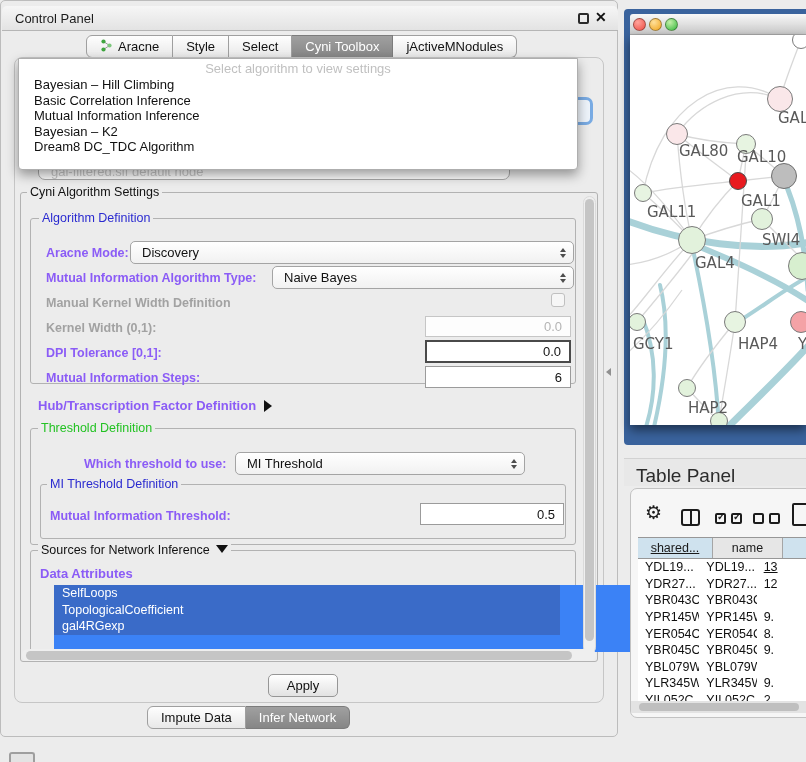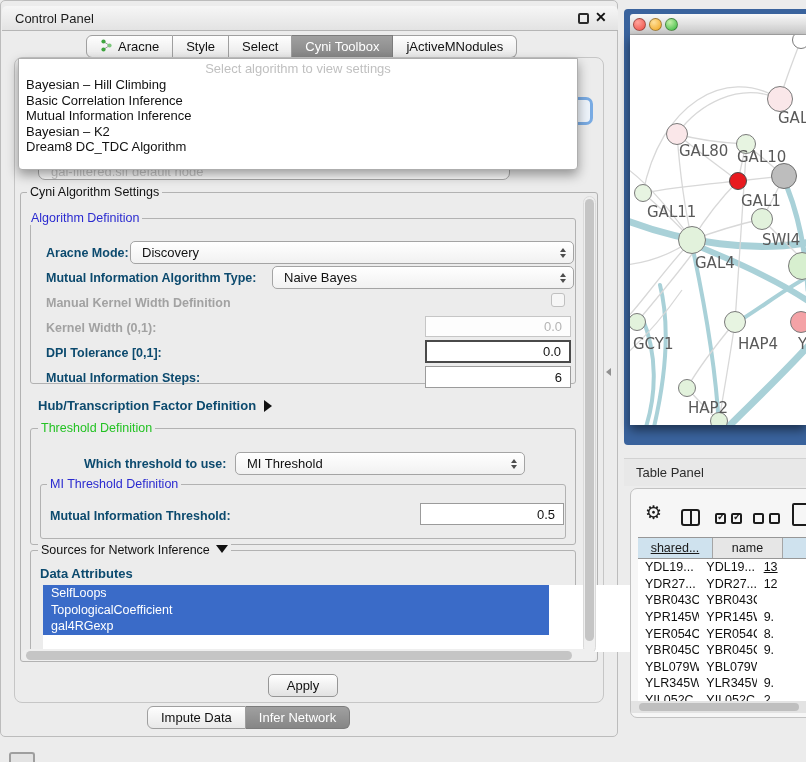--- a/index.html
+++ b/index.html
@@ -26,34 +26,34 @@
   .tab.sel{background:linear-gradient(#a0a0a0,#868686);color:#fff;border-color:#7c7c7c}
 
   .cp-body{position:absolute;left:14px;top:57px;width:590px;height:646px;
            border:1px solid #c6c6c6;border-radius:8px;background:#ececec}
 
   
   .popup{position:absolute;left:18px;top:58px;width:560px;height:112px;background:#fff;
          border:1px solid #aeaeae;border-radius:0 0 4px 4px;box-shadow:0 5px 12px rgba(0,0,0,.38);
          z-index:30;padding-top:2px;overflow:hidden}
   .popup .ph{color:#c0c0c0;text-align:center;font-size:13px;height:16px;line-height:16px}
-  .popup .it{font-size:13px;height:15.6px;line-height:15.6px;padding-left:7px;white-space:nowrap;cursor:pointer}
+  .popup .it{font-size:13px;height:15.6px;line-height:15.6px;padding-left:15px;white-space:nowrap;cursor:pointer}
   .popup .it.bold{font-weight:bold}
 
   .hidden-combo{position:absolute;left:38px;top:150px;width:472px;height:30px;background:#fdfdfd;
                 border:1px solid #a8a8a8;border-radius:7px;z-index:5;overflow:hidden}
   .hidden-combo .v{position:absolute;left:12px;top:13px;color:#c9c9c9;font-size:13px}
   .focus-btn{position:absolute;left:571px;top:97px;width:22px;height:28px;background:#eef4fb;
              border:3px solid #79abe3;border-radius:7px;z-index:5;cursor:pointer}
 
   
   .grp{position:absolute;border:1px solid #b2b2b2;border-radius:3px}
   .gtitle{position:absolute;font-size:12.5px;background:#ececec;padding:0 3px;white-space:nowrap;z-index:2}
   .t-blue{color:#2a2ad0}.t-green{color:#23c223}
-  .lbl{position:absolute;font-weight:bold;font-size:12.5px;color:#0c4a6e;white-space:nowrap}
+  .lbl{position:absolute;font-weight:bold;font-size:12.5px;color:#8b5cf6;white-space:nowrap}
   .lbl.dis{color:#a2a2a2}
 
   .combo{position:absolute;background:linear-gradient(#ffffff,#f1f1f1);border:1px solid #a4a4a4;
          border-radius:5px;font-size:13px;color:#111;display:flex;align-items:center;
          padding:0 26px 0 11px;cursor:pointer}
   .spin{position:absolute;right:7px;top:50%;transform:translateY(-50%);display:flex;flex-direction:column;gap:2px}
   .spin i{display:block;width:0;height:0;border-left:3.5px solid transparent;border-right:3.5px solid transparent}
   .spin .up{border-bottom:4px solid #4d4d4d}
   .spin .dn{border-top:4px solid #4d4d4d}
 
@@ -61,21 +61,21 @@
          display:flex;align-items:center;justify-content:flex-end;padding-right:8px}
   .field.dis{border-color:#c6c6c6;color:#b4b4b4;background:#fdfdfd}
   .field.strong{border:2px solid #4a4a4a}
   .cb{position:absolute;width:14px;height:14px;border:1px solid #c0c0c0;border-radius:3px;background:#f6f6f6;cursor:pointer}
 
   .arrow-right{display:inline-block;width:0;height:0;border-top:6px solid transparent;
                border-bottom:6px solid transparent;border-left:8px solid #111;margin-left:8px;vertical-align:-2px}
   .arrow-down{display:inline-block;width:0;height:0;border-left:6px solid transparent;
               border-right:6px solid transparent;border-top:8px solid #111;margin-left:6px;vertical-align:1px}
 
-  .attrlist{position:absolute;left:43px;top:585px;width:608px;height:67px;background:#ffffff;overflow:hidden}
+  .attrlist{position:absolute;left:54px;top:585px;width:608px;height:67px;background:#3b82f6;overflow:hidden}
   .attr{height:16.5px;line-height:16.5px;background:#3a6bc8;color:#fff;font-size:12.5px;
         padding-left:8px;width:506px;white-space:nowrap}
   .attrlist .vsb{position:absolute;right:3px;top:2px;width:9px;height:60px;background:#c9c9c9;border-radius:4px}
 
   .sb-v{position:absolute;left:583px;top:196px;width:13px;height:458px;background:#efefef;
         border:1px solid #dadada;border-radius:7px}
   .sb-v .th{position:absolute;left:1px;top:2px;width:9px;height:442px;background:#c5c5c5;border-radius:5px}
   .sb-h{position:absolute;left:22px;top:649px;width:574px;height:12px;background:#efefef;border-radius:6px;z-index:3}
   .sb-h .th{position:absolute;left:4px;top:1.5px;width:546px;height:9px;background:#c5c5c5;border-radius:5px}
 
@@ -96,21 +96,21 @@
   .tl.yel{background:radial-gradient(circle at 35% 30%,#ffe09a,#f2a51c)}
   .tl.grn{background:radial-gradient(circle at 35% 30%,#c4f0a9,#35b93e)}
   .net-canvas{position:absolute;left:630px;top:35px;width:176px;height:390px;background:#fff;
               overflow:hidden;box-shadow:0 5px 10px rgba(0,0,0,.5)}
   .node{position:absolute;border-radius:50%;border:1px solid #7a7a7a;cursor:pointer}
   .nlabel{position:absolute;font-size:15px;color:#595959;white-space:nowrap;font-family:"DejaVu Sans",sans-serif}
 
   
   .tp-title{position:absolute;left:624px;top:458px;width:182px;height:28px;background:#e8e8e8;
             border-top:1px solid #d2d2d2}
-  .tp-title .txt{position:absolute;left:12px;top:6px;font-size:13px;color:#2c2c2c}
+  .tp-title .txt{position:absolute;left:12px;top:6px;font-size:19px;color:#2c2c2c}
   .tp-panel{position:absolute;left:630px;top:488px;width:178px;height:230px;background:#f6f6f6;
             border:1px solid #c2c2c2;border-radius:7px 0 0 7px}
   .gear{position:absolute;left:645px;top:501px;font-size:19px;color:#1c1c1c;cursor:pointer;font-family:"DejaVu Sans",sans-serif}
   .colicon{position:absolute;left:681px;top:509px;width:19px;height:17px;border:2px solid #1c1c1c;border-radius:3px;cursor:pointer}
   .colicon::after{content:"";position:absolute;left:6.5px;top:0;width:2px;height:13px;background:#1c1c1c}
   .cbx{position:absolute;width:11px;height:11px;border:2px solid #1c1c1c;border-radius:2px;cursor:pointer}
   .cbx.on::after{content:"✓";position:absolute;left:0px;top:-4px;font-size:10px;font-weight:bold;color:#1c1c1c}
   .docicon{position:absolute;left:792px;top:503px;width:16px;height:23px;border:2px solid #1c1c1c;border-radius:2px;background:#f6f6f6;cursor:pointer}
   .thead{position:absolute;left:638px;top:537px;height:22px;display:flex;
          border-top:1px solid #979797;border-bottom:1px solid #979797}
@@ -173,21 +173,21 @@
       <div class="it">Basic Correlation Inference</div>
       <div class="it">Mutual Information Inference</div>
       <div class="it">Bayesian – K2</div>
       <div class="it">Dream8 DC_TDC Algorithm</div>
     </div>
 
   <div class="grp" style="left:20px;top:192px;width:578px;height:470px"></div>
   <span class="gtitle" style="left:27px;top:185px">Cyni Algorithm Settings</span>
 
   <div class="grp" style="left:30px;top:218px;width:546px;height:166px"></div>
-  <span class="gtitle t-blue" style="left:28px;top:211px">Algorithm Definition</span>
+  <span class="gtitle t-blue" style="left:39px;top:211px">Algorithm Definition</span>
 
   <span class="lbl" style="left:46px;top:246px">Aracne Mode:</span>
   <div class="combo" style="left:130px;top:241px;width:444px;height:23px">
     <span>Discovery</span>
     <span class="spin">
         <i class="up"></i>
         <i class="dn"></i>
       </span>
   </div>
 

